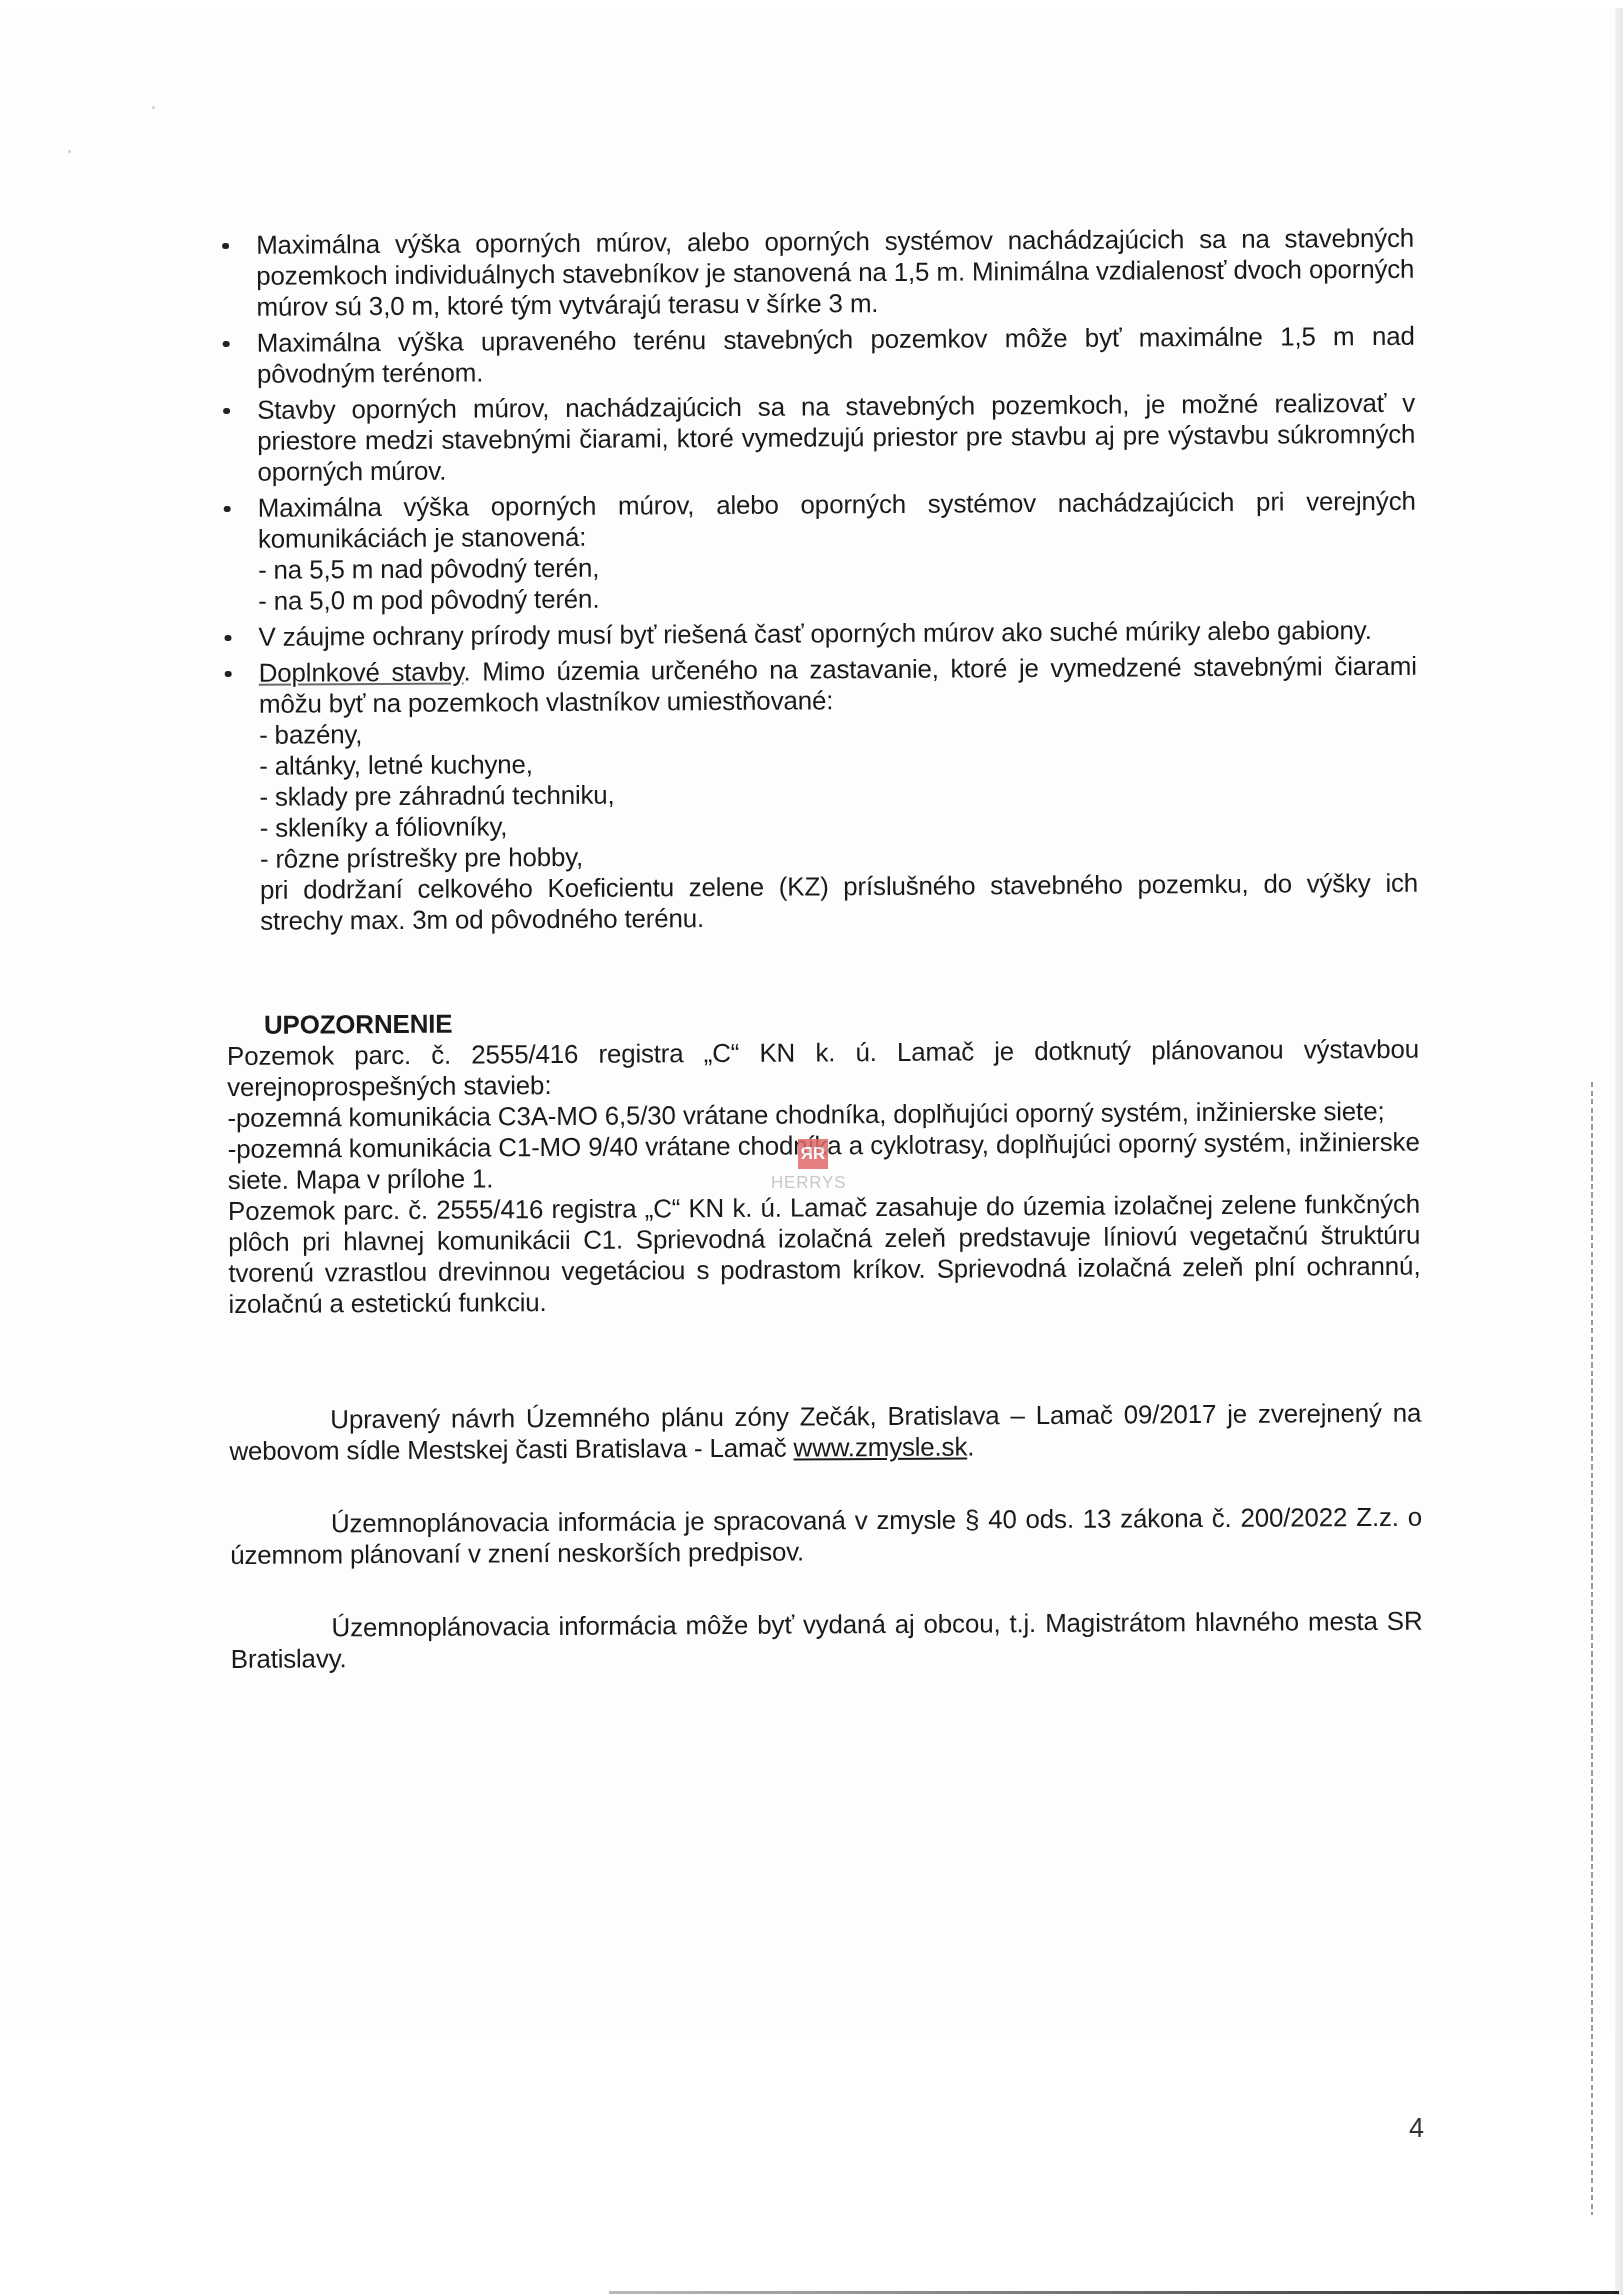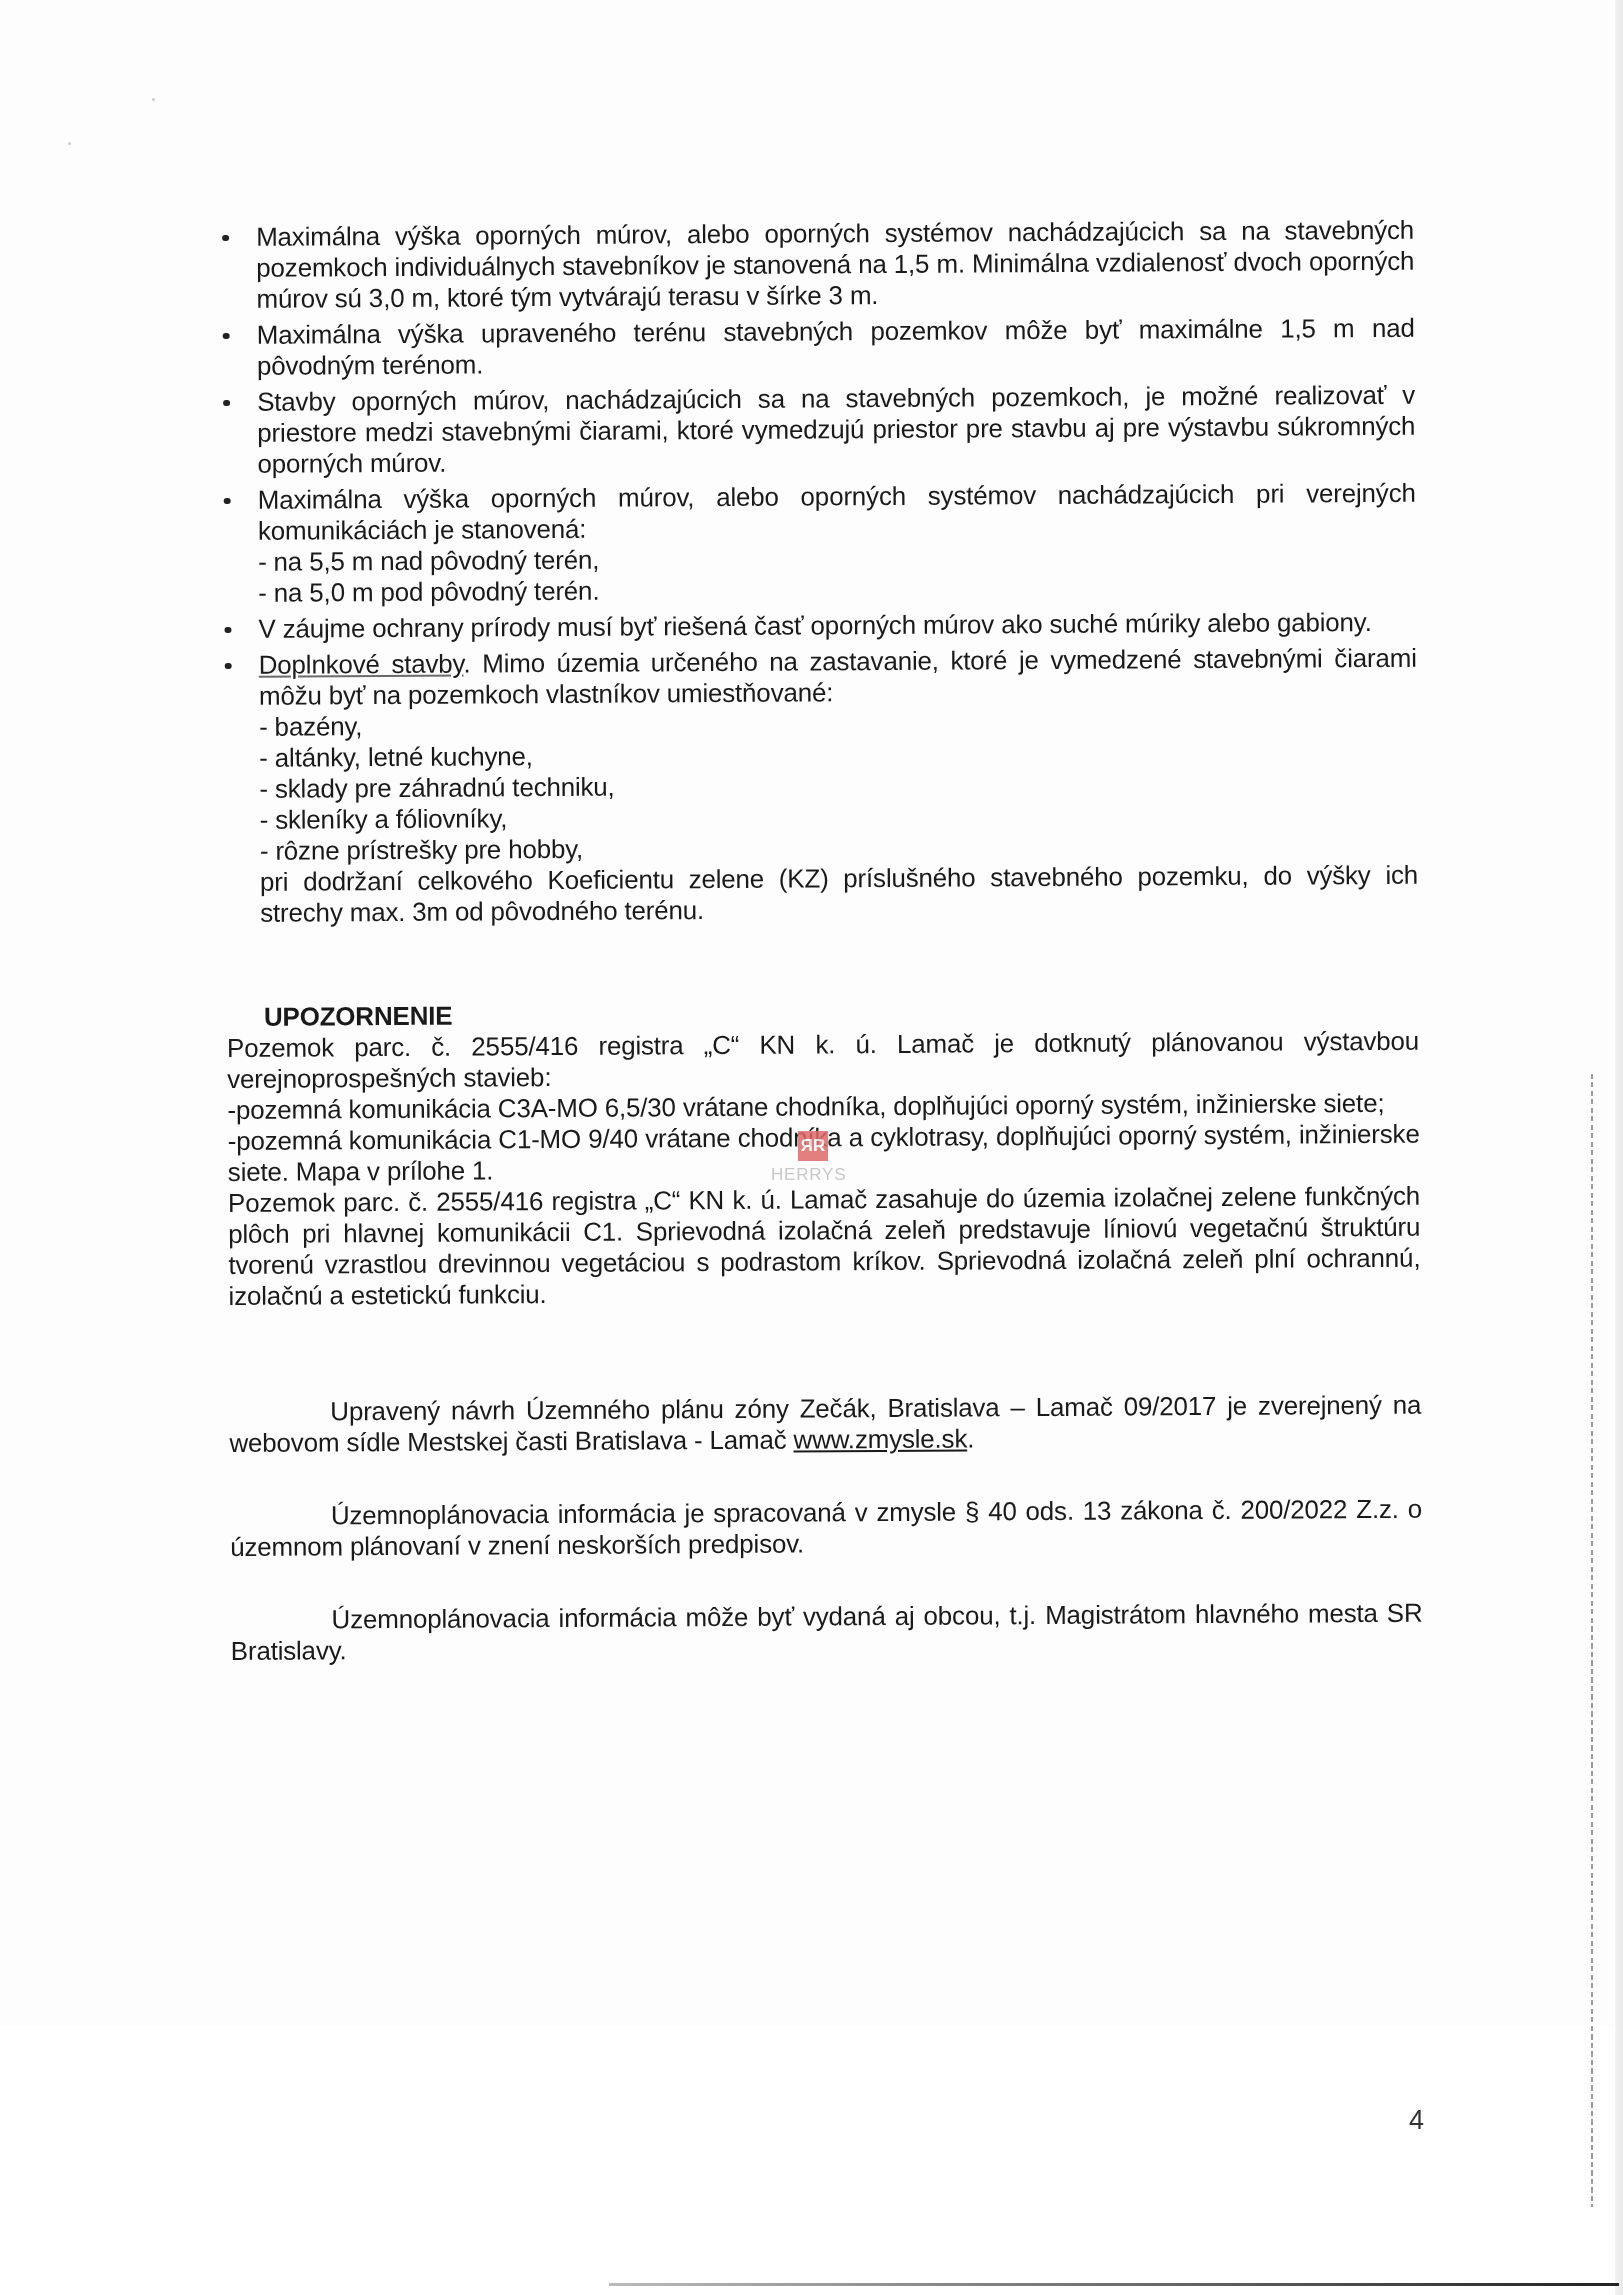--- a/index.html
+++ b/index.html
@@ -1,20 +1,20 @@
 <!DOCTYPE html>
 <html style="font-size:13.5px"><head>
 <meta charset="utf-8">
 <style>
   html, body { margin: 0; padding: 0; background: #ffffff; }
   body {
     width: 1623px; height: 2295px; position: relative; overflow: hidden;
     font-family: "Liberation Sans", sans-serif; color: #1a1a1a;
   }
-  .page { position: absolute; left: 0; top: 0; width: 1623px; height: 2026px; background: #fdfdfd; }
+  .page { position: absolute; left: 0; top: 8px; width: 1623px; height: 2026px; background: #fdfdfd; }
   .content {
     position: absolute; left: 222px; top: 222px; width: 1192px;
     font-size: 26px; line-height: 31px; letter-spacing: -0.2px;
     transform: rotate(-0.35deg); transform-origin: left top;
   }
   ul.bullets { list-style: none; margin: 0; padding: 0; }
   ul.bullets li { position: relative; padding-left: 34px; margin: 0 0 5px 0; text-align: justify; }
   ul.bullets li .dot {
     position: absolute; left: 0; top: 12.7px; width: 6.8px; height: 6.8px; border-radius: 50%; background: #222;
   }

